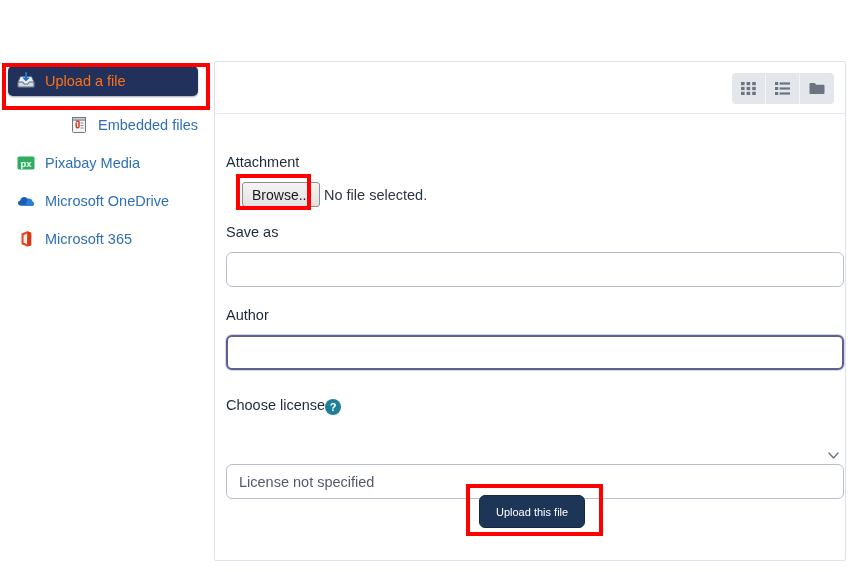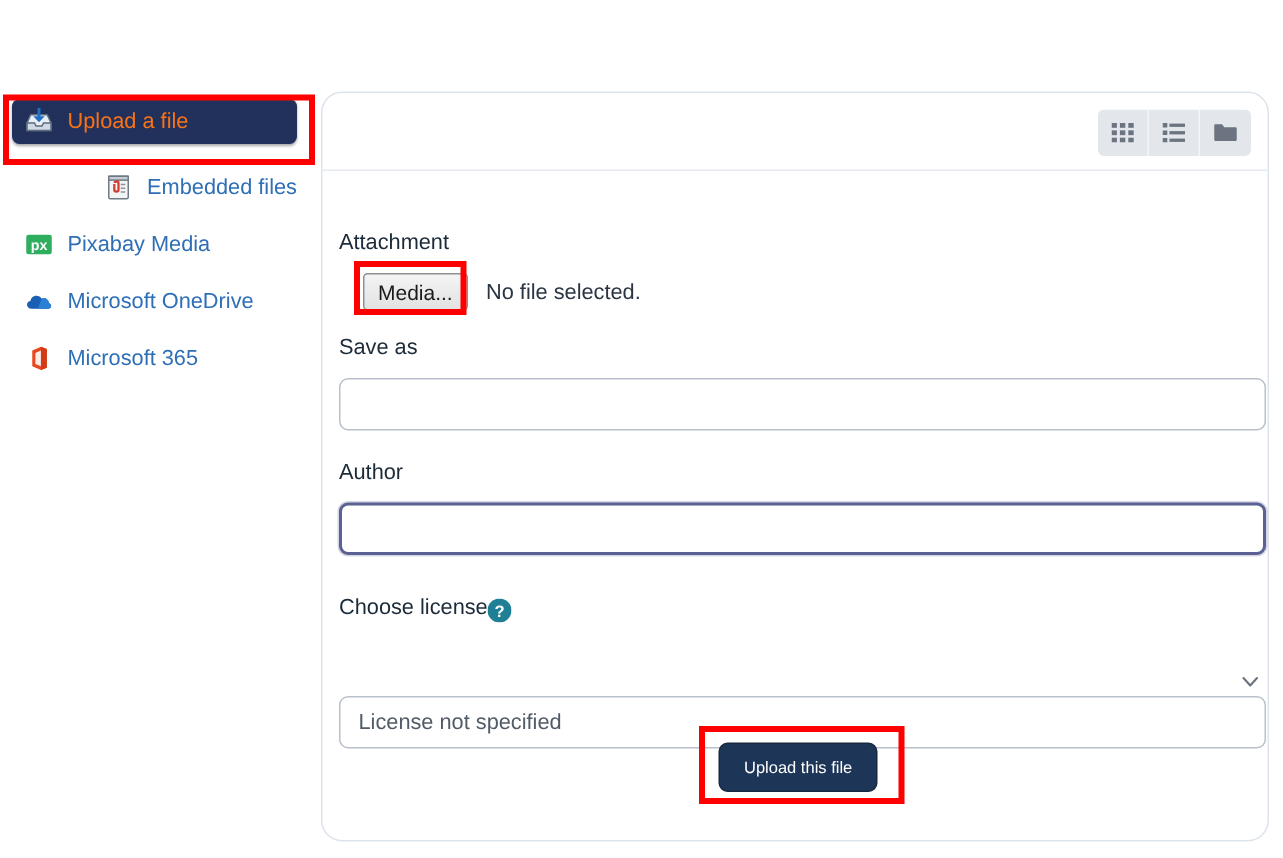--- a/index.html
+++ b/index.html
@@ -96,21 +96,21 @@
     z-index: 40;
   }
 
   
   .panel {
     position: absolute;
     left: 214px; top: 61px;
     width: 632px;
     height: 500px;
     border: 1px solid #dde3ec;
-    border-radius: 14px;
+    border-radius: 2px;
     background: #fff;
     padding-left: 16px;
   }
   .panel-toolbar {
     position: absolute;
     left: 0; top: 0;
     width: 100%;
     height: 52px;
     border-bottom: 1px solid #e6eaf1;
   }
@@ -329,21 +329,21 @@
             <path d="M0.5 1.8 C0.5 1.2 0.9 0.9 1.4 0.9 L5.7 0.9 L7.2 2.8 L14.6 2.8 C15.2 2.8 15.5 3.2 15.5 3.7 L15.5 11 C15.5 11.6 15.2 12 14.6 12 L1.4 12 C0.9 12 0.5 11.6 0.5 11 Z" fill="#6b7480"></path>
           </svg>
         </button>
 
       </div>
     </div>
 
     <div class="form">
 
       <div class="fld-label" style="left:11px; top:40px;">Attachment</div>
-      <button class="browse-btn" style="left:27px; top:68px;">Media...</button>
+      <button class="browse-btn" style="left:27px; top:68px;">Browse...</button>
       <div class="nofile" style="left:109px; top:73px;">No file selected.</div>
 
       <div class="fld-label" style="left:11px; top:110px;">Save as</div>
       <input class="txtinput" type="text" style="left: 11px; top: 138px; width: 618px;" value="">
 
       <div class="fld-label" style="left:11px; top:193px;">Author</div>
       <input class="txtinput focused" type="text" style="left: 11px; top: 221px; width: 618px;" autofocus="" value="">
 
       <div class="fld-label" style="left:11px; top:283px;">Choose license</div>
       <span class="help-icon" style="left:110px; top:285px;">

